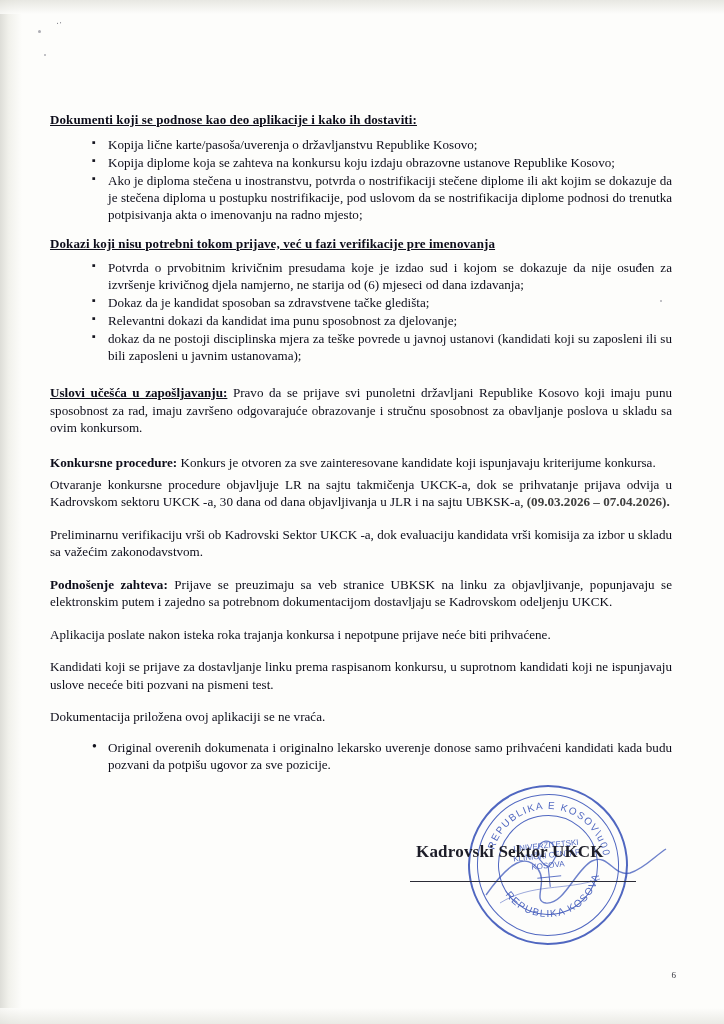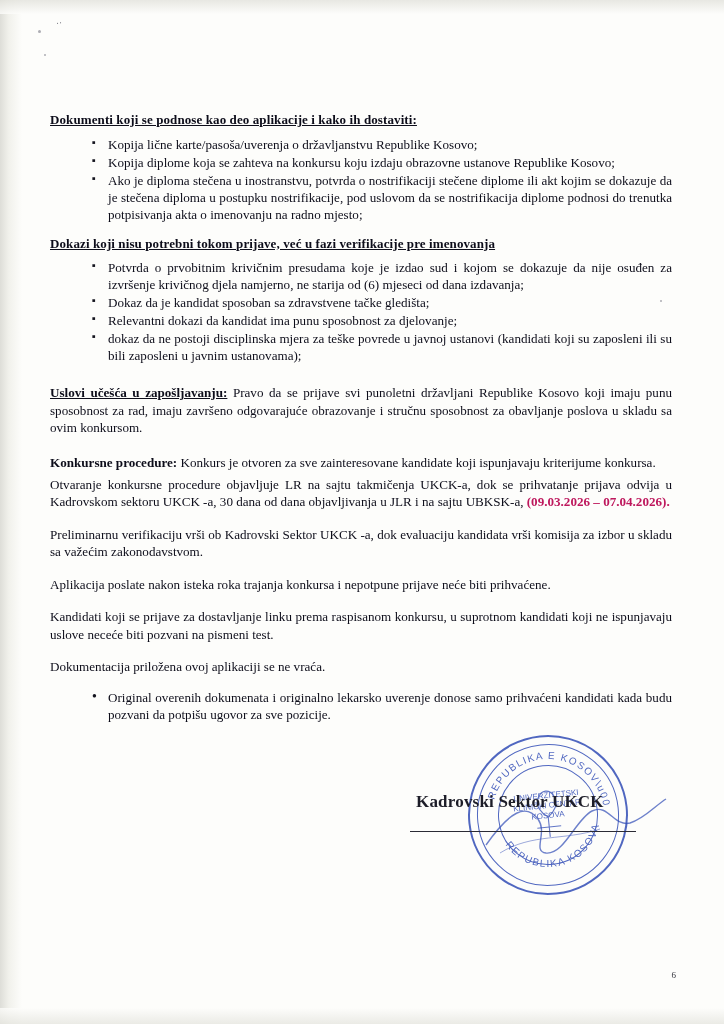--- a/index.html
+++ b/index.html
@@ -97,21 +97,21 @@
     margin-top: 4px;
   }
   .lead {
     font-weight: bold;
   }
   .lead-underline {
     font-weight: bold;
     text-decoration: underline;
   }
   .blue {
-    color: #be185d;
+    color: #404040;
     font-weight: bold;
   }
   .signature-block {
     position: relative;
     margin-top: 22px;
     height: 120px;
   }
   .sign-name {
     position: absolute;
     left: 366px;
@@ -221,20 +221,23 @@
     <p class="para" style="margin-top:17px;">
       <span class="lead">Konkursne procedure:</span><span> Konkurs je otvoren za sve zainteresovane kandidate koji ispunjavaju kriterijume konkursa.</span>
     </p>
 
     <p class="para tight">
       <span>Otvaranje konkursne procedure objavljuje LR na sajtu takmičenja UKCK-a, dok se prihvatanje prijava odvija u Kadrovskom sektoru UKCK -a, 30 dana od dana objavljivanja u JLR i na sajtu UBKSK-a, </span><span class="blue">(09.03.2026 – 07.04.2026).</span>
     </p>
 
     <p class="para" style="margin-top:15px;">Preliminarnu verifikaciju vrši ob Kadrovski Sektor UKCK -a, dok evaluaciju kandidata vrši komisija za izbor u skladu sa važećim zakonodavstvom.</p>
 
+    <p class="para" style="margin-top:15px;">
+      <span class="lead">Podnošenje zahteva:</span><span> Prijave se preuzimaju sa veb stranice UBKSK na linku za objavljivanje, popunjavaju se elektronskim putem i zajedno sa potrebnom dokumentacijom dostavljaju se Kadrovskom odeljenju UKCK.</span>
+    </p>
 
 
     <p class="para" style="margin-top:15px;">Aplikacija poslate nakon isteka roka trajanja konkursa i nepotpune prijave neće biti prihvaćene.</p>
 
     <p class="para" style="margin-top:15px;">Kandidati koji se prijave za dostavljanje linku prema raspisanom konkursu, u suprotnom kandidati koji ne ispunjavaju uslove neceće biti pozvani na pismeni test.</p>
 
     <p class="para" style="margin-top:15px;">Dokumentacija priložena ovoj aplikaciji se ne vraća.</p>
 
     <ul class="bullets round" style="margin-top:13px;">
       <li>Original overenih dokumenata i originalno lekarsko uverenje donose samo prihvaćeni kandidati kada budu pozvani da potpišu ugovor za sve pozicije.</li>

